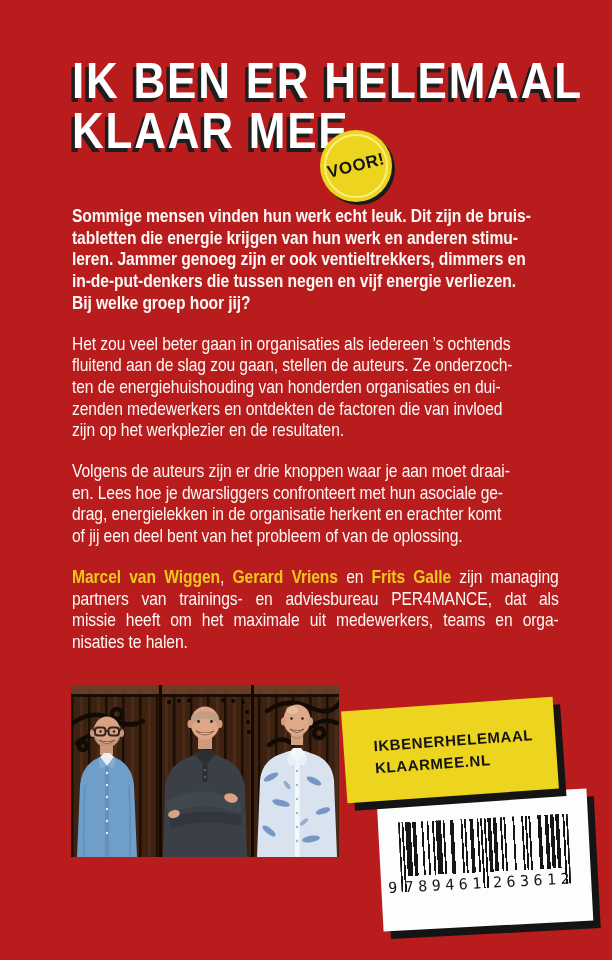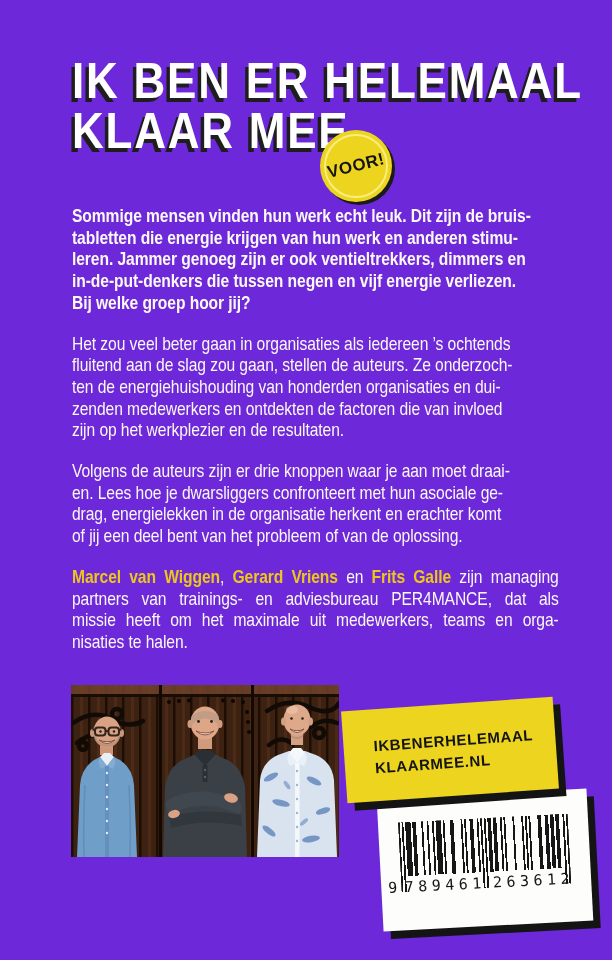--- a/index.html
+++ b/index.html
@@ -1,18 +1,18 @@
 <!DOCTYPE html>
 <html lang="nl"><head>
 <meta charset="utf-8">
 <style>
   html,body{margin:0;padding:0;background:#888;}
   .cover{
     position:relative;width:612px;height:960px;overflow:hidden;
-    background:#6d28d9;
+    background:#b91c1c;
     font-family:"Liberation Sans",sans-serif;
   }
   
   .title{
     position:absolute;left:72px;top:56px;z-index:2;
     color:#FFFFFF;font-weight:800;font-size:50px;line-height:50px;
     letter-spacing:2px;white-space:nowrap;
     transform:scaleX(0.88);transform-origin:left top;
     text-shadow:-4px 4px 0 #1E1E1E;
   }

